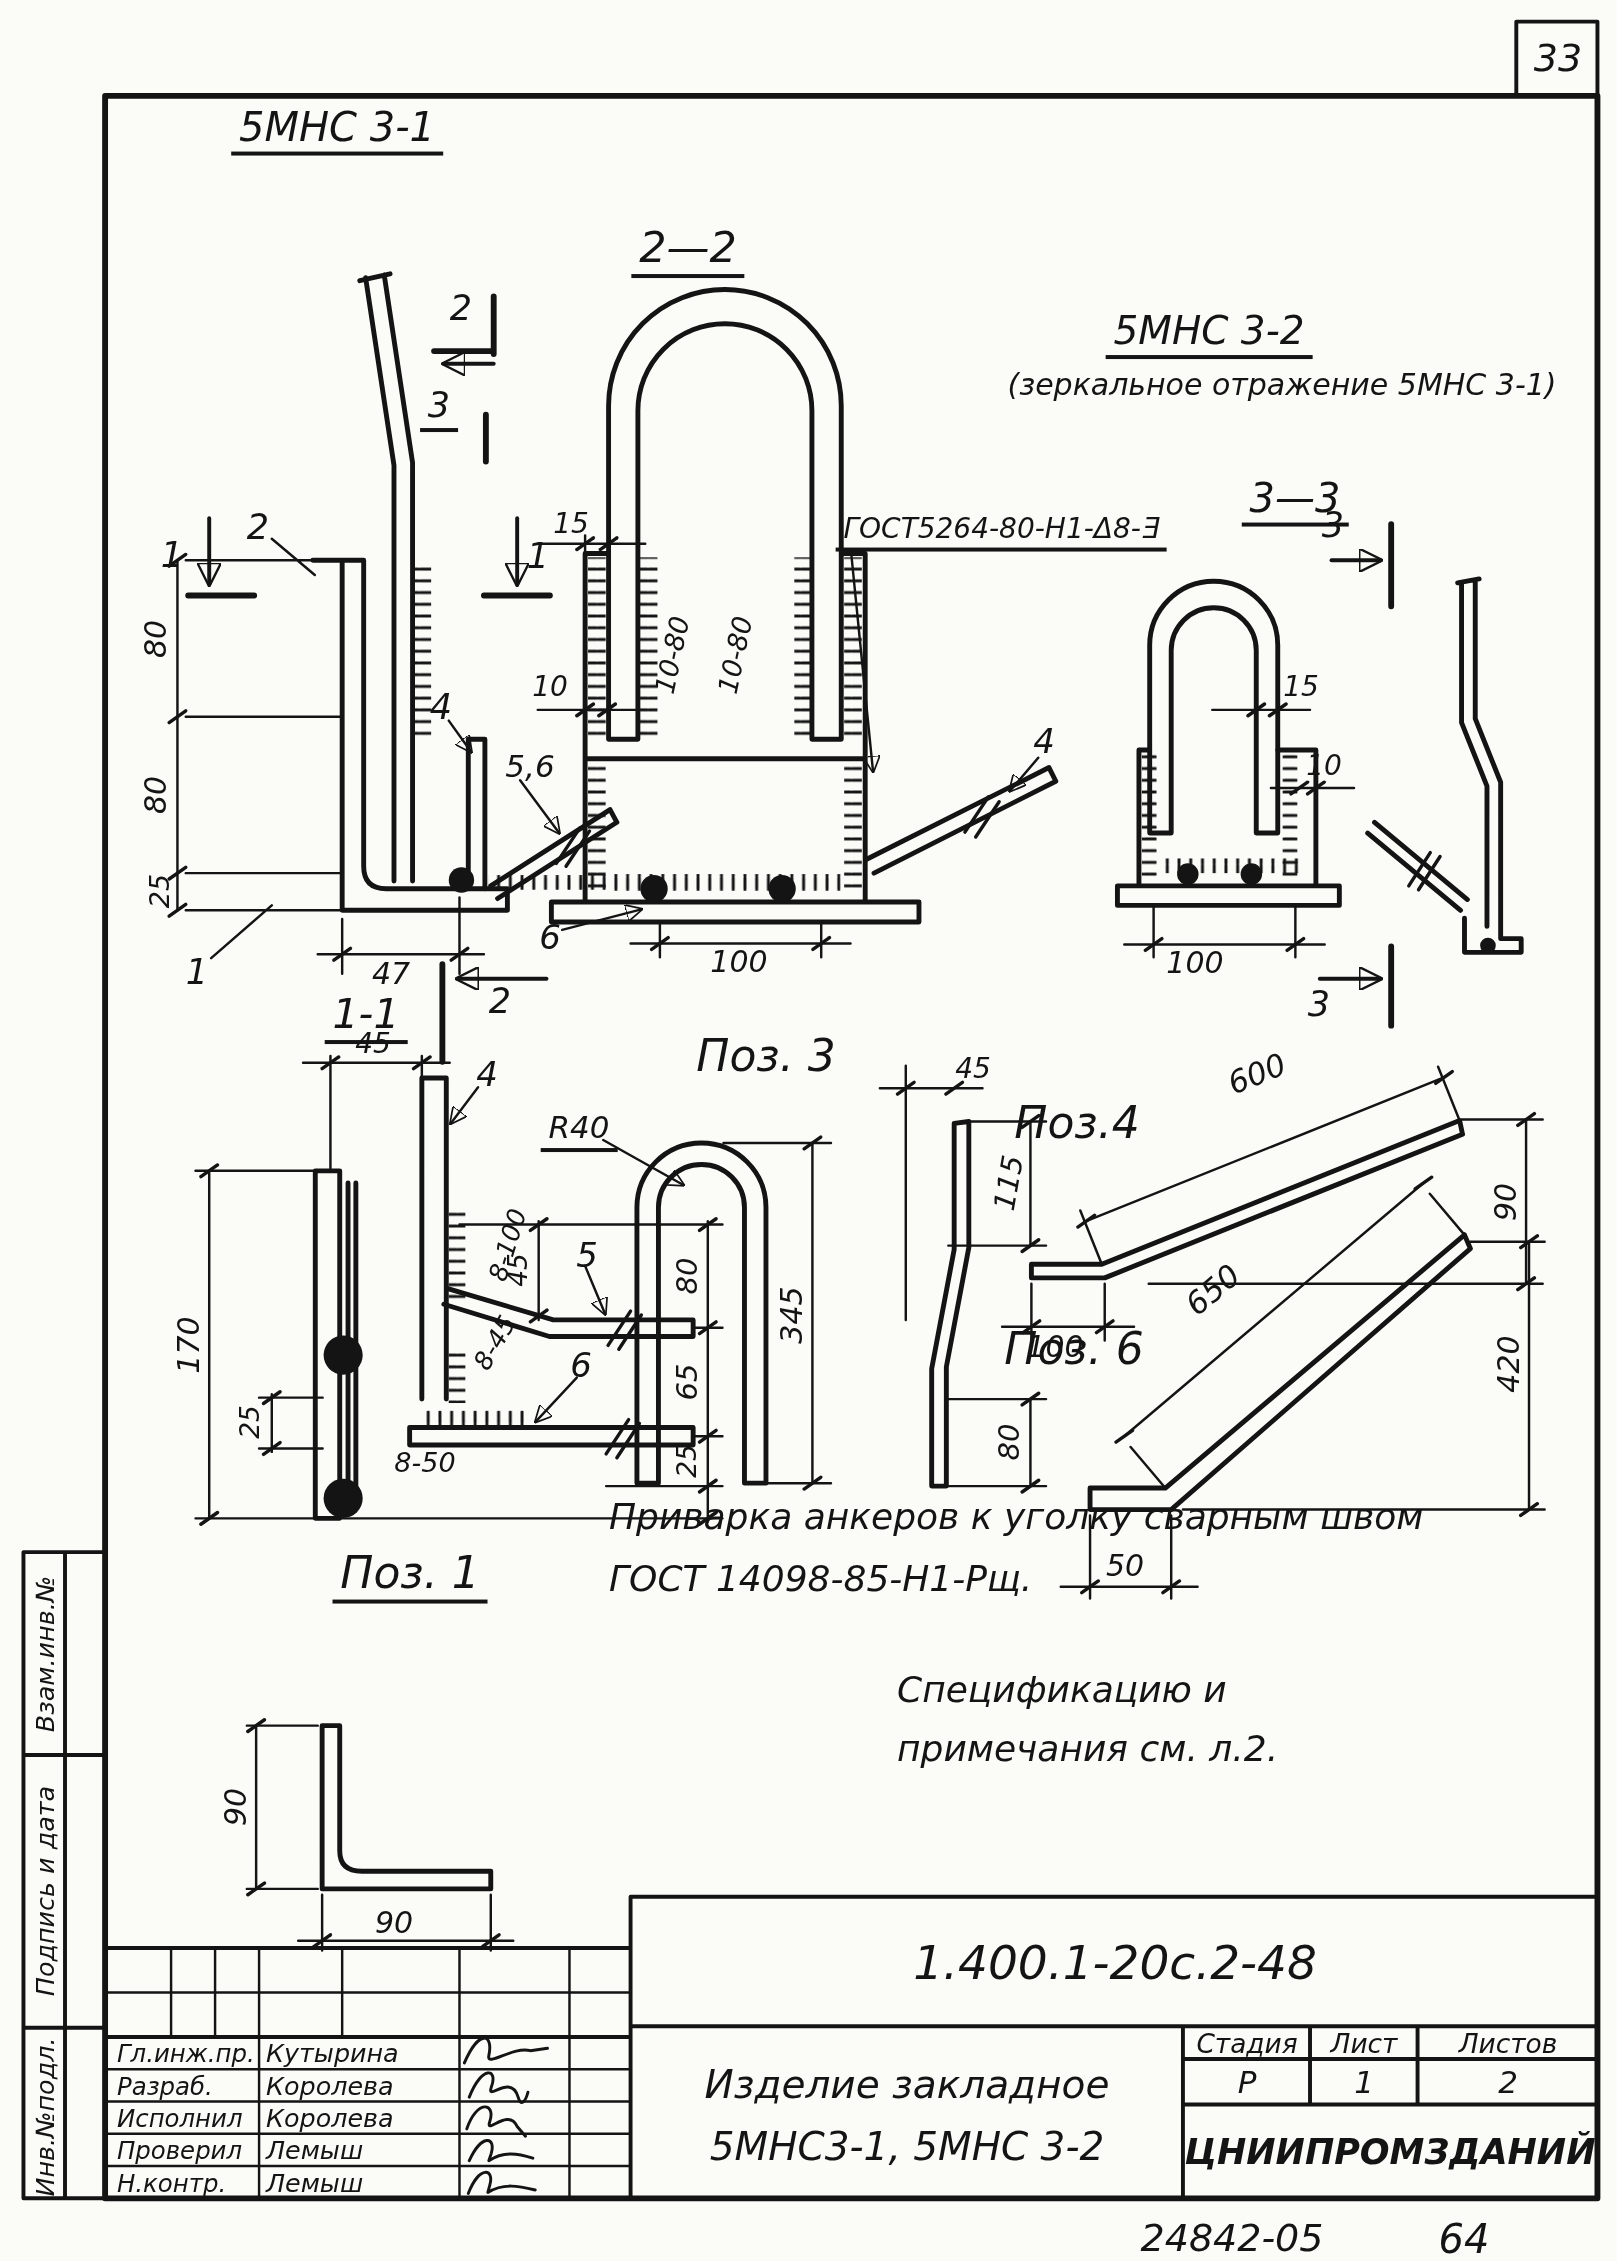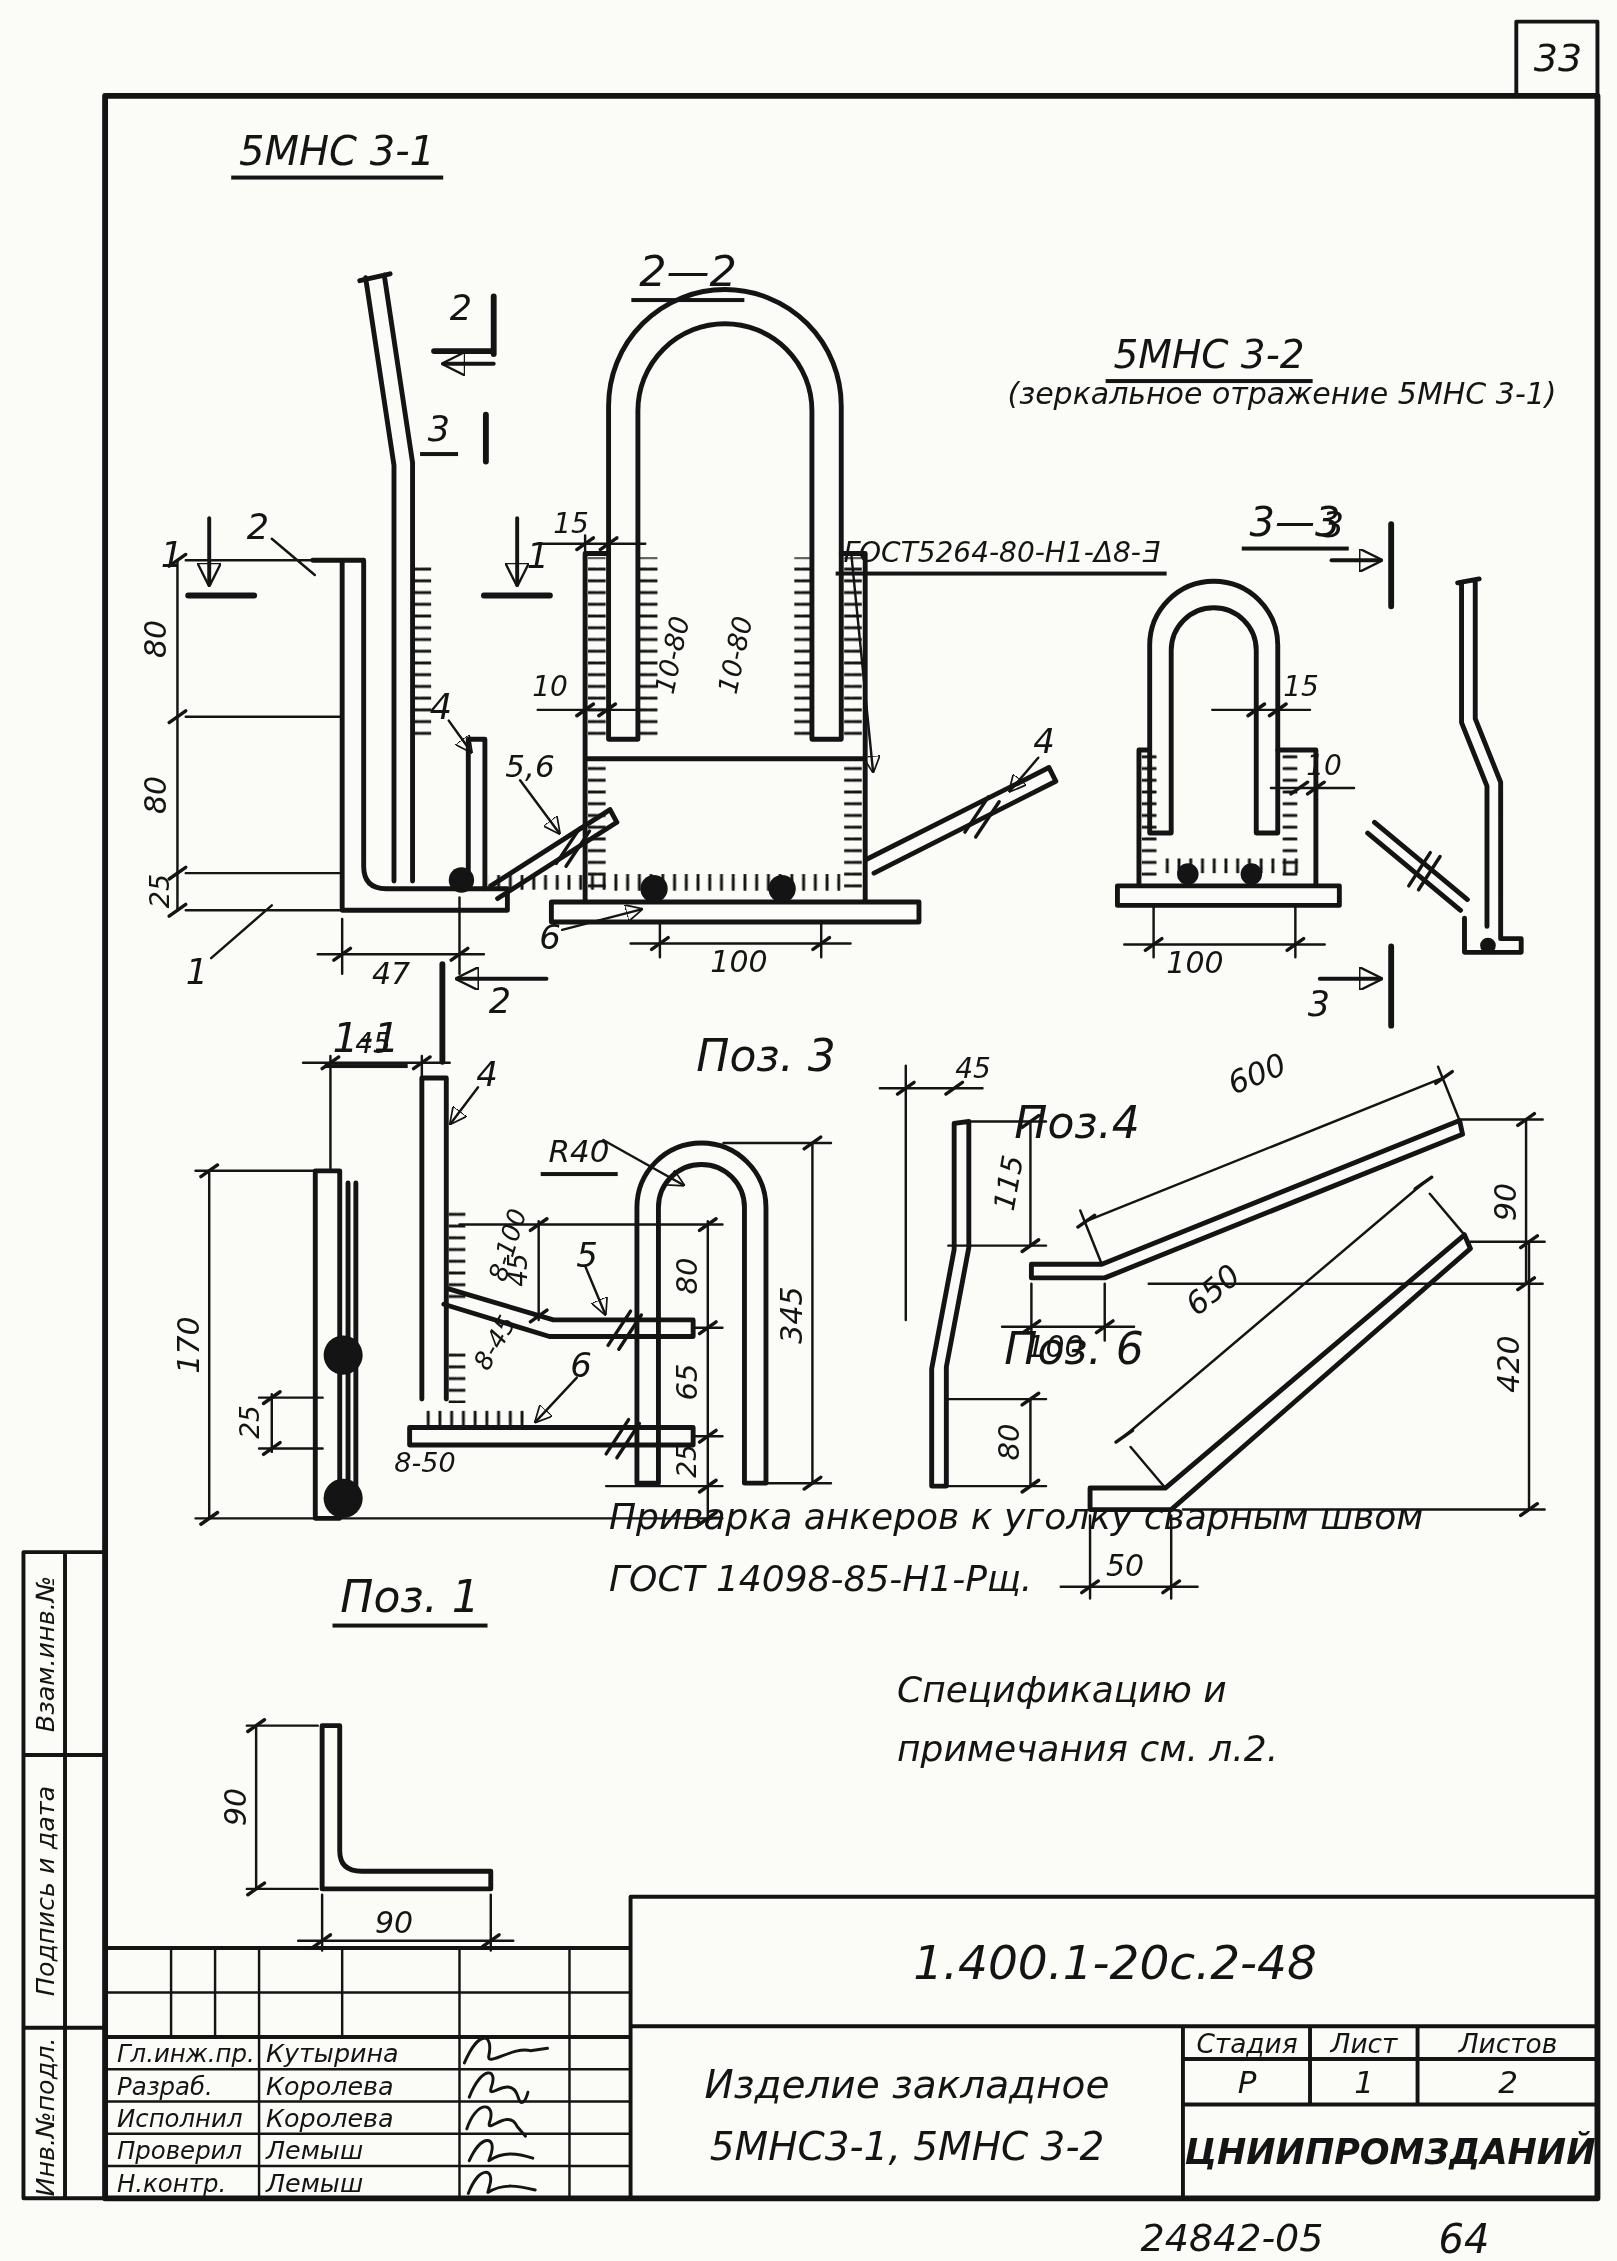--- a/index.html
+++ b/index.html
@@ -6,21 +6,21 @@
   #sheet{position:relative;width:1617px;height:2261px;background:#fbfbf8;overflow:hidden;
          font-family:"DejaVu Sans",sans-serif;color:#141414;}
   svg{position:absolute;left:0;top:0;}
   svg path,svg line{stroke:#141414;fill:none;stroke-linecap:round;stroke-linejoin:round;}
   .s12{stroke-width:12px}.s10{stroke-width:10px}.s8{stroke-width:8px}
   .s7{stroke-width:7px}.s6{stroke-width:6px}.s5{stroke-width:5px}
   .fillb{fill:#141414;stroke:none}
   .txt{position:absolute;transform:translate(-50%,-50%);font-style:italic;white-space:nowrap;color:#141414;}
   .ltxt{position:absolute;transform:translate(0,-50%);font-style:italic;white-space:nowrap;color:#141414;}
   .ann{position:absolute;transform:translate(-50%,-50%);font-style:italic;white-space:nowrap;color:#141414;line-height:1;}
-  .u{border-bottom:4.4px solid #141414;padding:0 7.8px 4.9px;margin-top:24px;}
+  .u{border-bottom:4.4px solid #141414;padding:0 7.8px 4.9px;}
 </style>
 </head>
 <body>
 
 <div id="sheet">
 
 <svg width="1617" height="2261" viewBox="0 0 3308 4625">
   <defs>
     <pattern id="hc" width="26" height="24" patternUnits="userSpaceOnUse">
       <line x1="2" y1="12" x2="24" y2="12" stroke="#141414" stroke-width="6"></line>
@@ -223,21 +223,21 @@
 <div class="ltxt" style="left:117px;top:2183px;font-size:24.4px">Н.контр.</div>
 <div class="ltxt" style="left:266px;top:2183px;font-size:25.4px">Лемыш</div>
 
 <div class="txt" style="left:1232px;top:2238px;font-size:38px">24842-05</div>
 <div class="txt" style="left:1464px;top:2239px;font-size:40px">64</div>
 
 <div id="annotation-layer">
       <div class="ann u" style="left: 337px; top: 131px; font-size: 40px; transform: translate(-50%, -50%);">5МНС 3-1</div>
       <div class="ann u" style="left: 688px; top: 252px; font-size: 43px; transform: translate(-50%, -50%);">2—2</div>
       <div class="ann u" style="left: 1209px; top: 335px; font-size: 39px; transform: translate(-50%, -50%);">5МНС 3-2</div>
-      <div class="ann" style="left: 1282px; top: 394px; font-size: 30px; transform: translate(-50%, -50%);">(зеркальное отражение 5МНС 3-1)</div>
+      <div class="ann" style="left: 1282px; top: 385px; font-size: 30px; transform: translate(-50%, -50%);">(зеркальное отражение 5МНС 3-1)</div>
       <div class="ann u" style="left: 1295px; top: 502px; font-size: 40px; transform: translate(-50%, -50%);">3—3</div>
       <div class="ann u" style="left: 1001px; top: 533px; font-size: 28px; transform: translate(-50%, -50%);">ГОСТ5264-80-Н1-Δ8-Ǝ</div>
       <div class="ann" style="left: 461px; top: 308px; font-size: 35px; transform: translate(-50%, -50%);">2</div>
       <div class="ann u" style="left: 439px; top: 410px; font-size: 35px; transform: translate(-50%, -50%);">3</div>
       <div class="ann" style="left: 172px; top: 555px; font-size: 35px; transform: translate(-50%, -50%);">1</div>
       <div class="ann" style="left: 258px; top: 527px; font-size: 35px; transform: translate(-50%, -50%);">2</div>
       <div class="ann" style="left: 538px; top: 556px; font-size: 35px; transform: translate(-50%, -50%);">1</div>
       <div class="ann" style="left: 156px; top: 639px; font-size: 30px; transform: translate(-50%, -50%) rotate(-90deg);">80</div>
       <div class="ann" style="left: 156px; top: 795px; font-size: 30px; transform: translate(-50%, -50%) rotate(-90deg);">80</div>
       <div class="ann" style="left: 159px; top: 891px; font-size: 27px; transform: translate(-50%, -50%) rotate(-90deg);">25</div>

